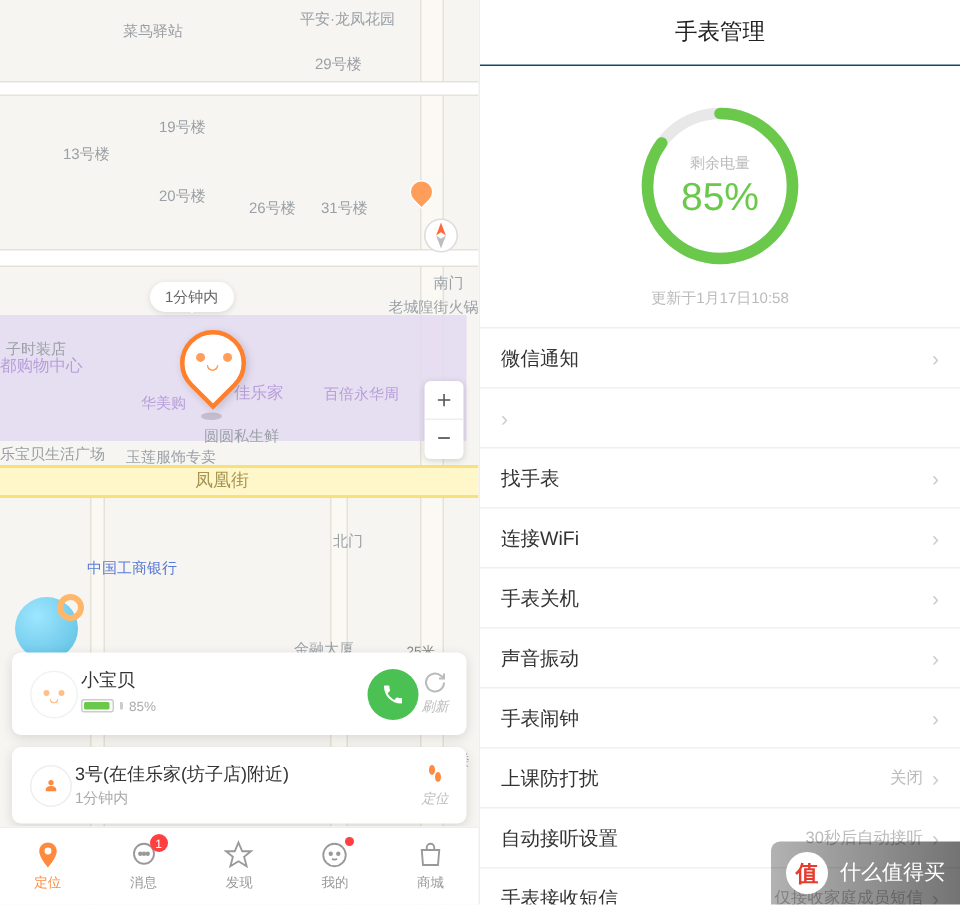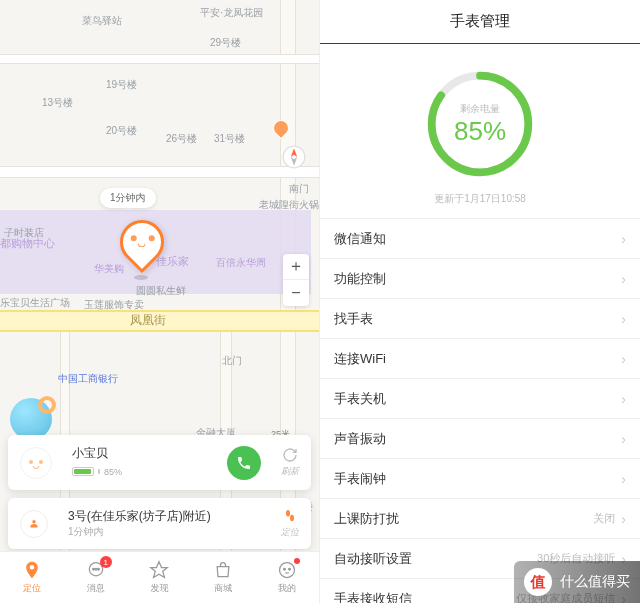--- a/index.html
+++ b/index.html
@@ -41,21 +41,21 @@
   .small-pin-shape { width:16px; height:16px; border-radius:50% 50% 50% 0; transform:rotate(-45deg); background:#ff9d5a; border:1.5px solid #fff; }
   .scalebar { position: absolute; top: 428px; right: 18px; font-size: 9px; color: #888; }
   .scalebar-line { width: 30px; height: 4px; border: 1px solid #888; border-top: none; margin-top: 2px; }
 
   .promo-badge { position: absolute; left: 10px; top: 398px; width: 48px; height: 56px; }
   .promo-egg { width: 42px; height: 42px; border-radius: 50%; background: radial-gradient(circle at 35% 30%, #9ee6ff, #5abde0); position: relative; }
   .promo-ring { position:absolute; width:18px; height:18px; border:4px solid #ffb86b; border-radius:50%; top:-2px; right:-4px; }
   .promo-lbl { background: #ff8a3d; color: #fff; font-size: 8px; padding: 1px 5px; border-radius: 7px; margin-top: -6px; display: inline-block; }
 
   .cards { position: absolute; left: 8px; right: 8px; bottom: 54px; }
-  .card { background: #fff; border-radius: 6px; box-shadow: 0 2px 8px rgba(0,0,0,.12); padding: 10px 12px; margin-top: 8px; display: flex; align-items: center; gap: 20px; }
+  .card { background: #fff; border-radius: 6px; box-shadow: 0 2px 8px rgba(0,0,0,.12); padding: 10px 12px; margin-top: 8px; display: flex; align-items: center; gap: 2px; }
   .card .avatar { width: 32px; height: 32px; border-radius: 50%; background: #fff; border: 1px solid #f2f2f2; position: relative; flex-shrink: 0; }
   .card .avatar .eye { width:4px; height:4px; background:#ffc08a; border-radius:50%; position:absolute; top:12px; }
   .card .avatar .eye.l{left:8px;} .card .avatar .eye.r{right:8px;}
   .card .avatar .m { width:6px; height:3px; border:1px solid #ffc08a; border-top:none; border-radius:0 0 6px 6px; position:absolute; top:18px; left:12px;}
   .card-body { flex: 1; min-width: 0; }
   .card-title { font-size: 12px; color: #333; }
   .card-sub { font-size: 10px; color: #aaa; }
   .battery-pill { display:inline-flex; align-items:center; gap:4px; }
   .battery-bar { width:22px; height:9px; border:1px solid #ccc; border-radius:2px; position:relative; }
   .battery-fill { position:absolute; left:1px; top:1px; bottom:1px; width:85%; background:#6ac94a; border-radius:1px; }
@@ -247,33 +247,33 @@
         <span>消息</span>
       </div>
       <div class="tab">
         <div class="ic"><svg viewBox="0 0 24 24" fill="none" stroke="#999" stroke-width="1.5">
               <polygon points="12 2 15 9 22 9 16.5 13.5 18.5 21 12 17 5.5 21 7.5 13.5 2 9 9 9"></polygon>
             </svg></div>
         <span>发现</span>
       </div>
       <div class="tab">
         <div class="ic"><svg viewBox="0 0 24 24" fill="none" stroke="#999" stroke-width="1.5">
-              <path d="M5 8h14l-1 12H6z"></path>
-              <path d="M9 8V6a3 3 0 0 1 6 0v2"></path>
-            </svg></div>
-        <span>商城</span>
-      </div>
-      <div class="tab">
-        <div class="ic"><svg viewBox="0 0 24 24" fill="none" stroke="#999" stroke-width="1.5">
               <circle cx="12" cy="12" r="9"></circle>
               <circle cx="9" cy="11" r="1" fill="#999"></circle>
               <circle cx="15" cy="11" r="1" fill="#999"></circle>
               <path d="M10 15c1 .8 3 .8 4 0"></path>
             </svg><div class="dot-red"></div></div>
         <span>我的</span>
+      </div>
+      <div class="tab">
+        <div class="ic"><svg viewBox="0 0 24 24" fill="none" stroke="#999" stroke-width="1.5">
+              <path d="M5 8h14l-1 12H6z"></path>
+              <path d="M9 8V6a3 3 0 0 1 6 0v2"></path>
+            </svg></div>
+        <span>商城</span>
       </div>
     </div>
   </div>
 
   <div class="right-pane">
     <div class="header">手表管理</div>
     <div class="gauge-wrap">
       <div class="gauge">
         <svg viewBox="0 0 120 120">
           <circle class="gauge-track" cx="60" cy="60" r="50"></circle>
@@ -285,21 +285,20 @@
         </div>
       </div>
       <div class="updated">更新于1月17日10:58</div>
     </div>
     <div class="settings">
       <div class="row">
           <div class="row-label">微信通知</div>
           <span class="chev">›</span>
         </div>
       <div class="row">
-          <div class="row-label">功能控制</div>
           <span class="chev">›</span>
         </div>
       <div class="row">
           <div class="row-label">找手表</div>
           <span class="chev">›</span>
         </div>
       <div class="row">
           <div class="row-label">连接WiFi</div>
           <span class="chev">›</span>
         </div>

